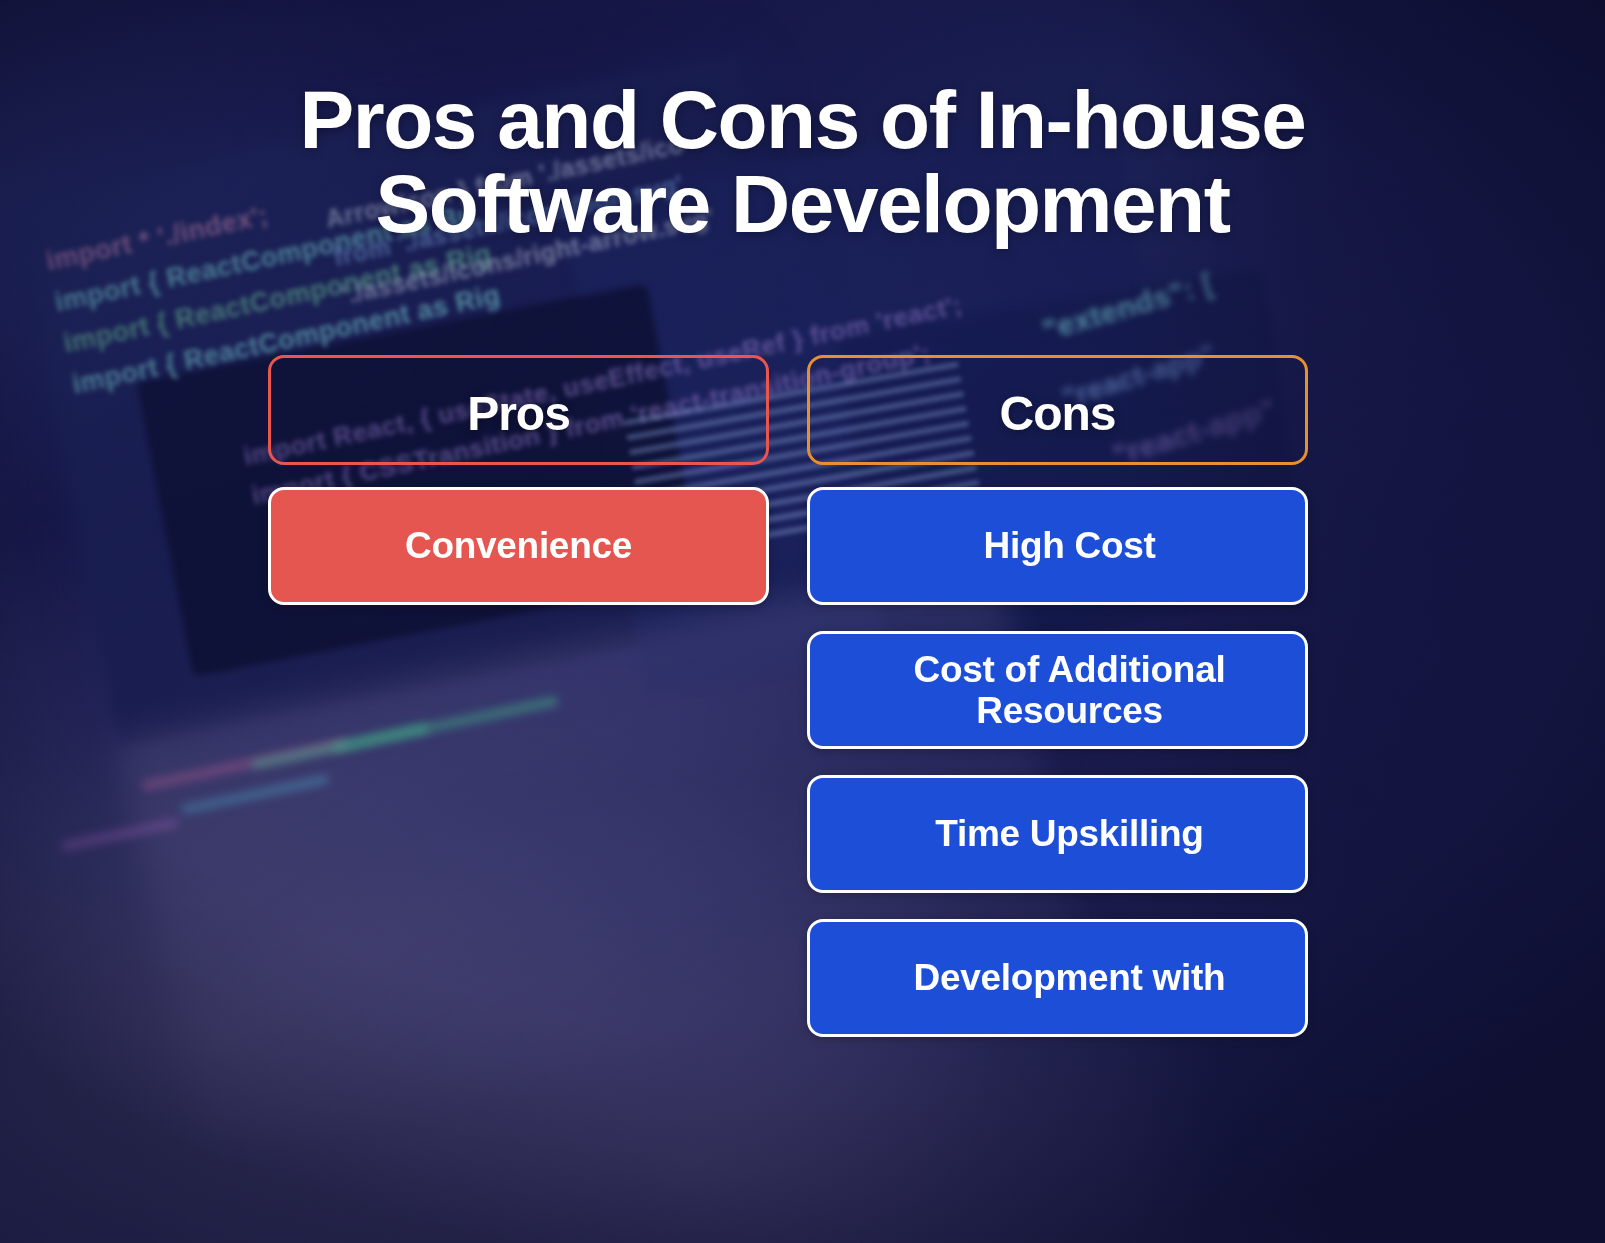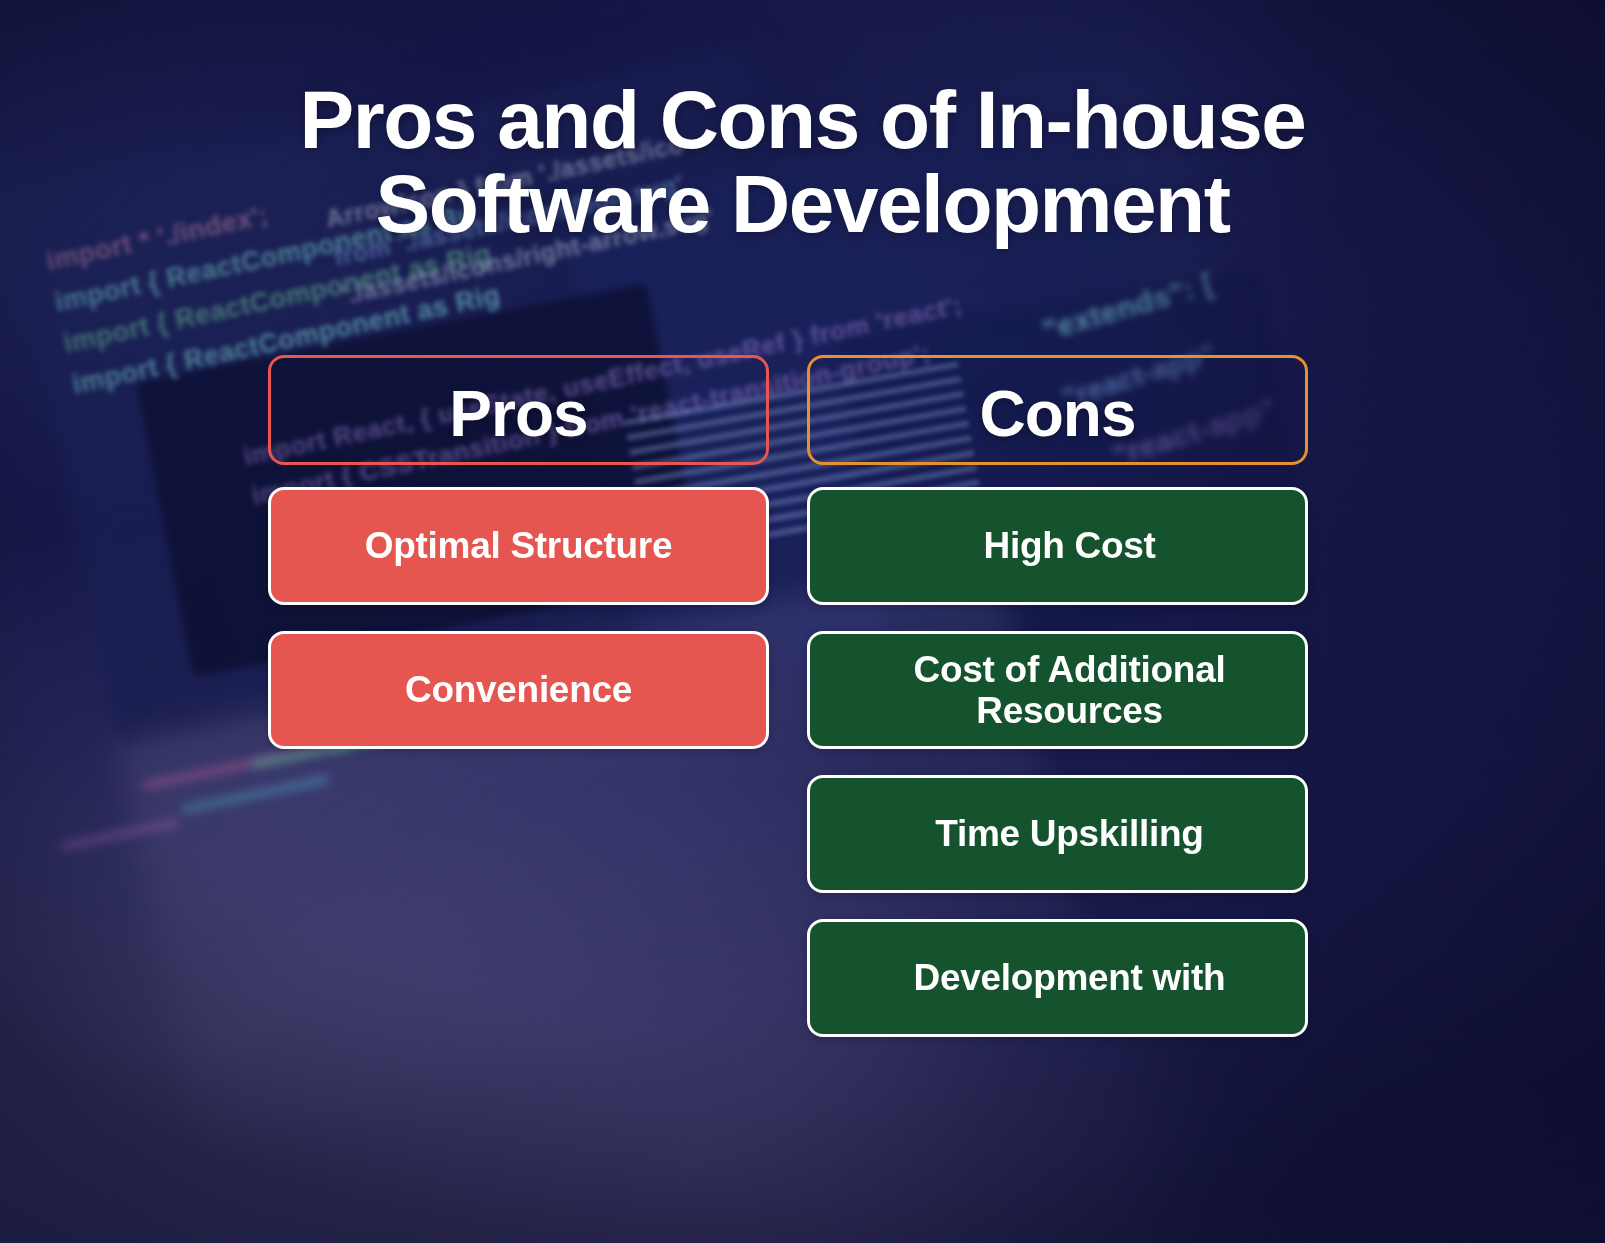--- a/index.html
+++ b/index.html
@@ -224,21 +224,21 @@
     align-items: center;
     justify-content: center;
     box-sizing: border-box;
     margin-bottom: 22px;
   }
   .col-header.cons {
     border-color: #e8902f;
   }
   .col-header-label {
     color: #ffffff;
-    font-size: 64px;
+    font-size: 48px;
     font-weight: 700;
     letter-spacing: -1px;
     line-height: 1;
     text-shadow: 0 2px 8px rgba(0,0,0,0.35);
     margin-top: 8px;
   }
 
   .card {
     height: 118px;
     border-radius: 16px;
@@ -248,21 +248,21 @@
     align-items: center;
     justify-content: center;
     text-align: center;
     margin-bottom: 26px;
     padding: 0 18px;
     box-shadow: 0 2px 8px rgba(0,0,0,0.22);
   }
   .card:last-child { margin-bottom: 0; }
 
   .card.pro { background: #e4564f; }
-  .card.con { background: #14532d; padding-left: 42px; }
+  .card.con { background: #1d4ed8; padding-left: 42px; }
 
   .card-label {
     color: #ffffff;
     font-size: 37px;
     font-weight: 700;
     line-height: 1.12;
     letter-spacing: -0.3px;
   }
   .card-label .l2 { display: block; }
 </style>
@@ -332,25 +332,20 @@
       <span class="tline">Software Development</span>
     </div>
 
     <div class="columns">
 
       <div class="column">
         <div class="col-header pros">
           <span class="col-header-label">Pros</span>
         </div>
 
-        <div class="card pro">
-          <span class="card-label">
-            <span>Optimal Structure</span>
-          </span>
-        </div>
 
 
 
         <div class="card pro">
           <span class="card-label">
             <span>Convenience</span>
           </span>
         </div>
       </div>
 

